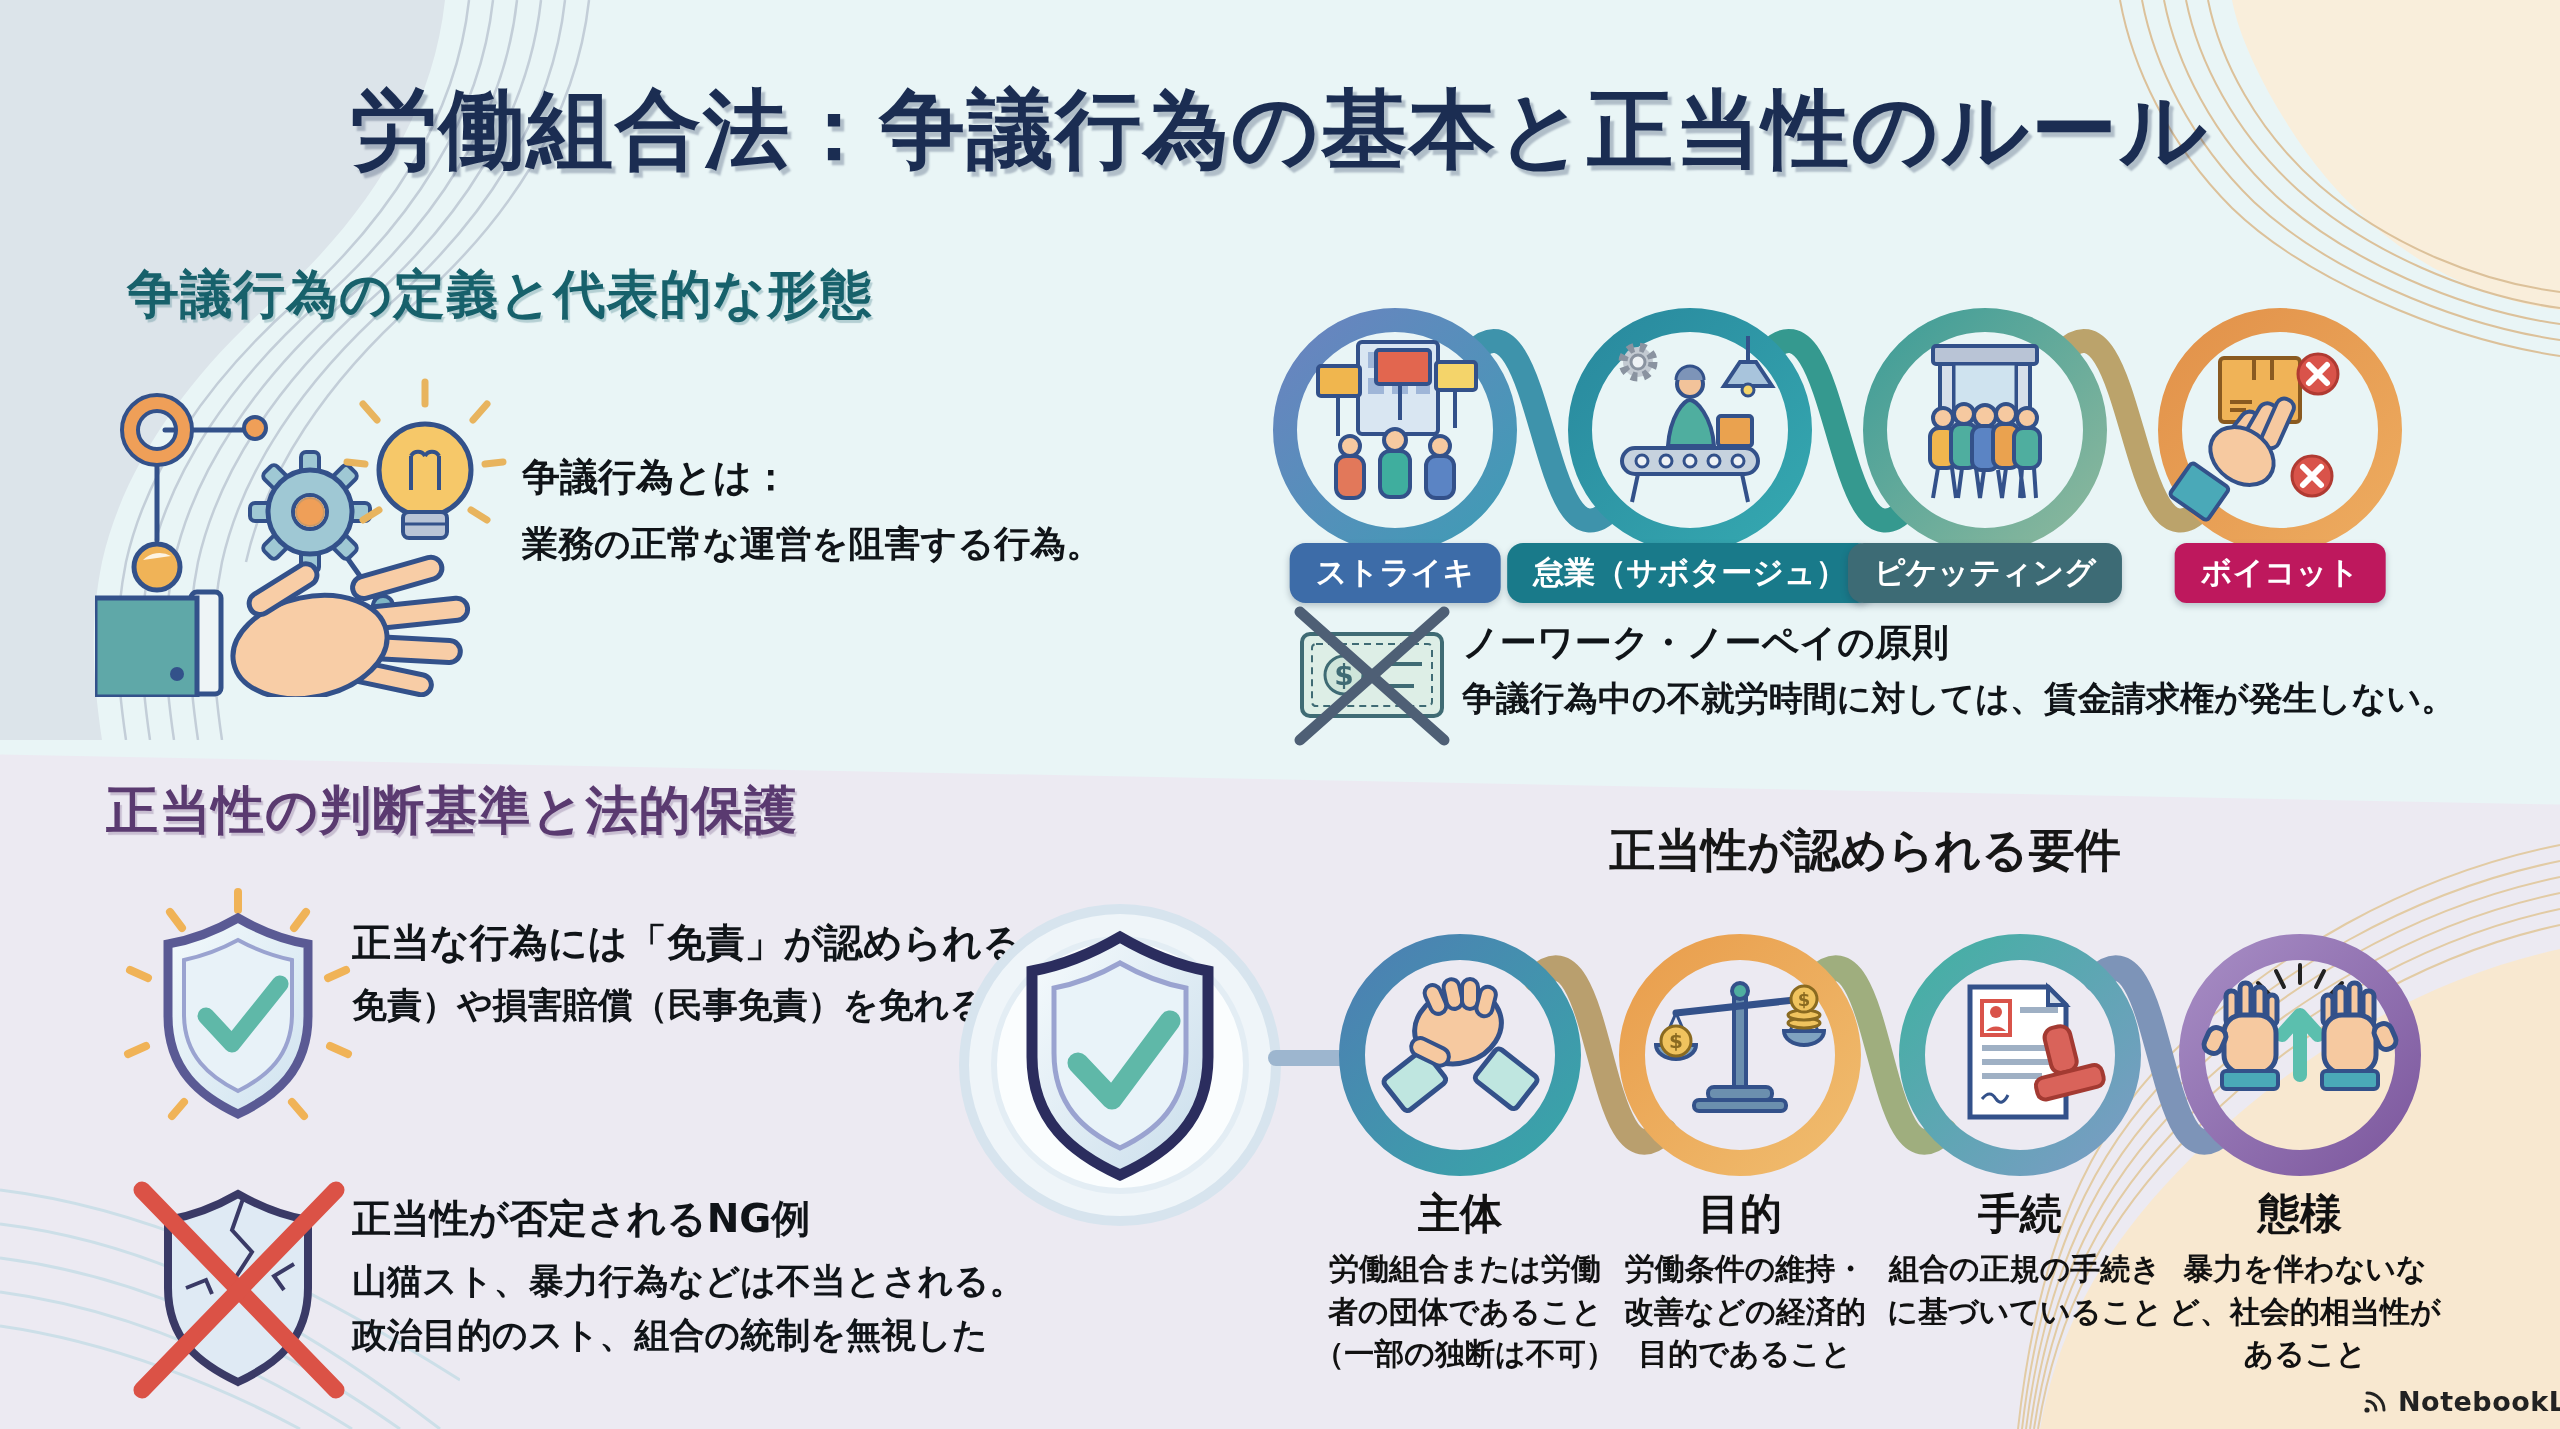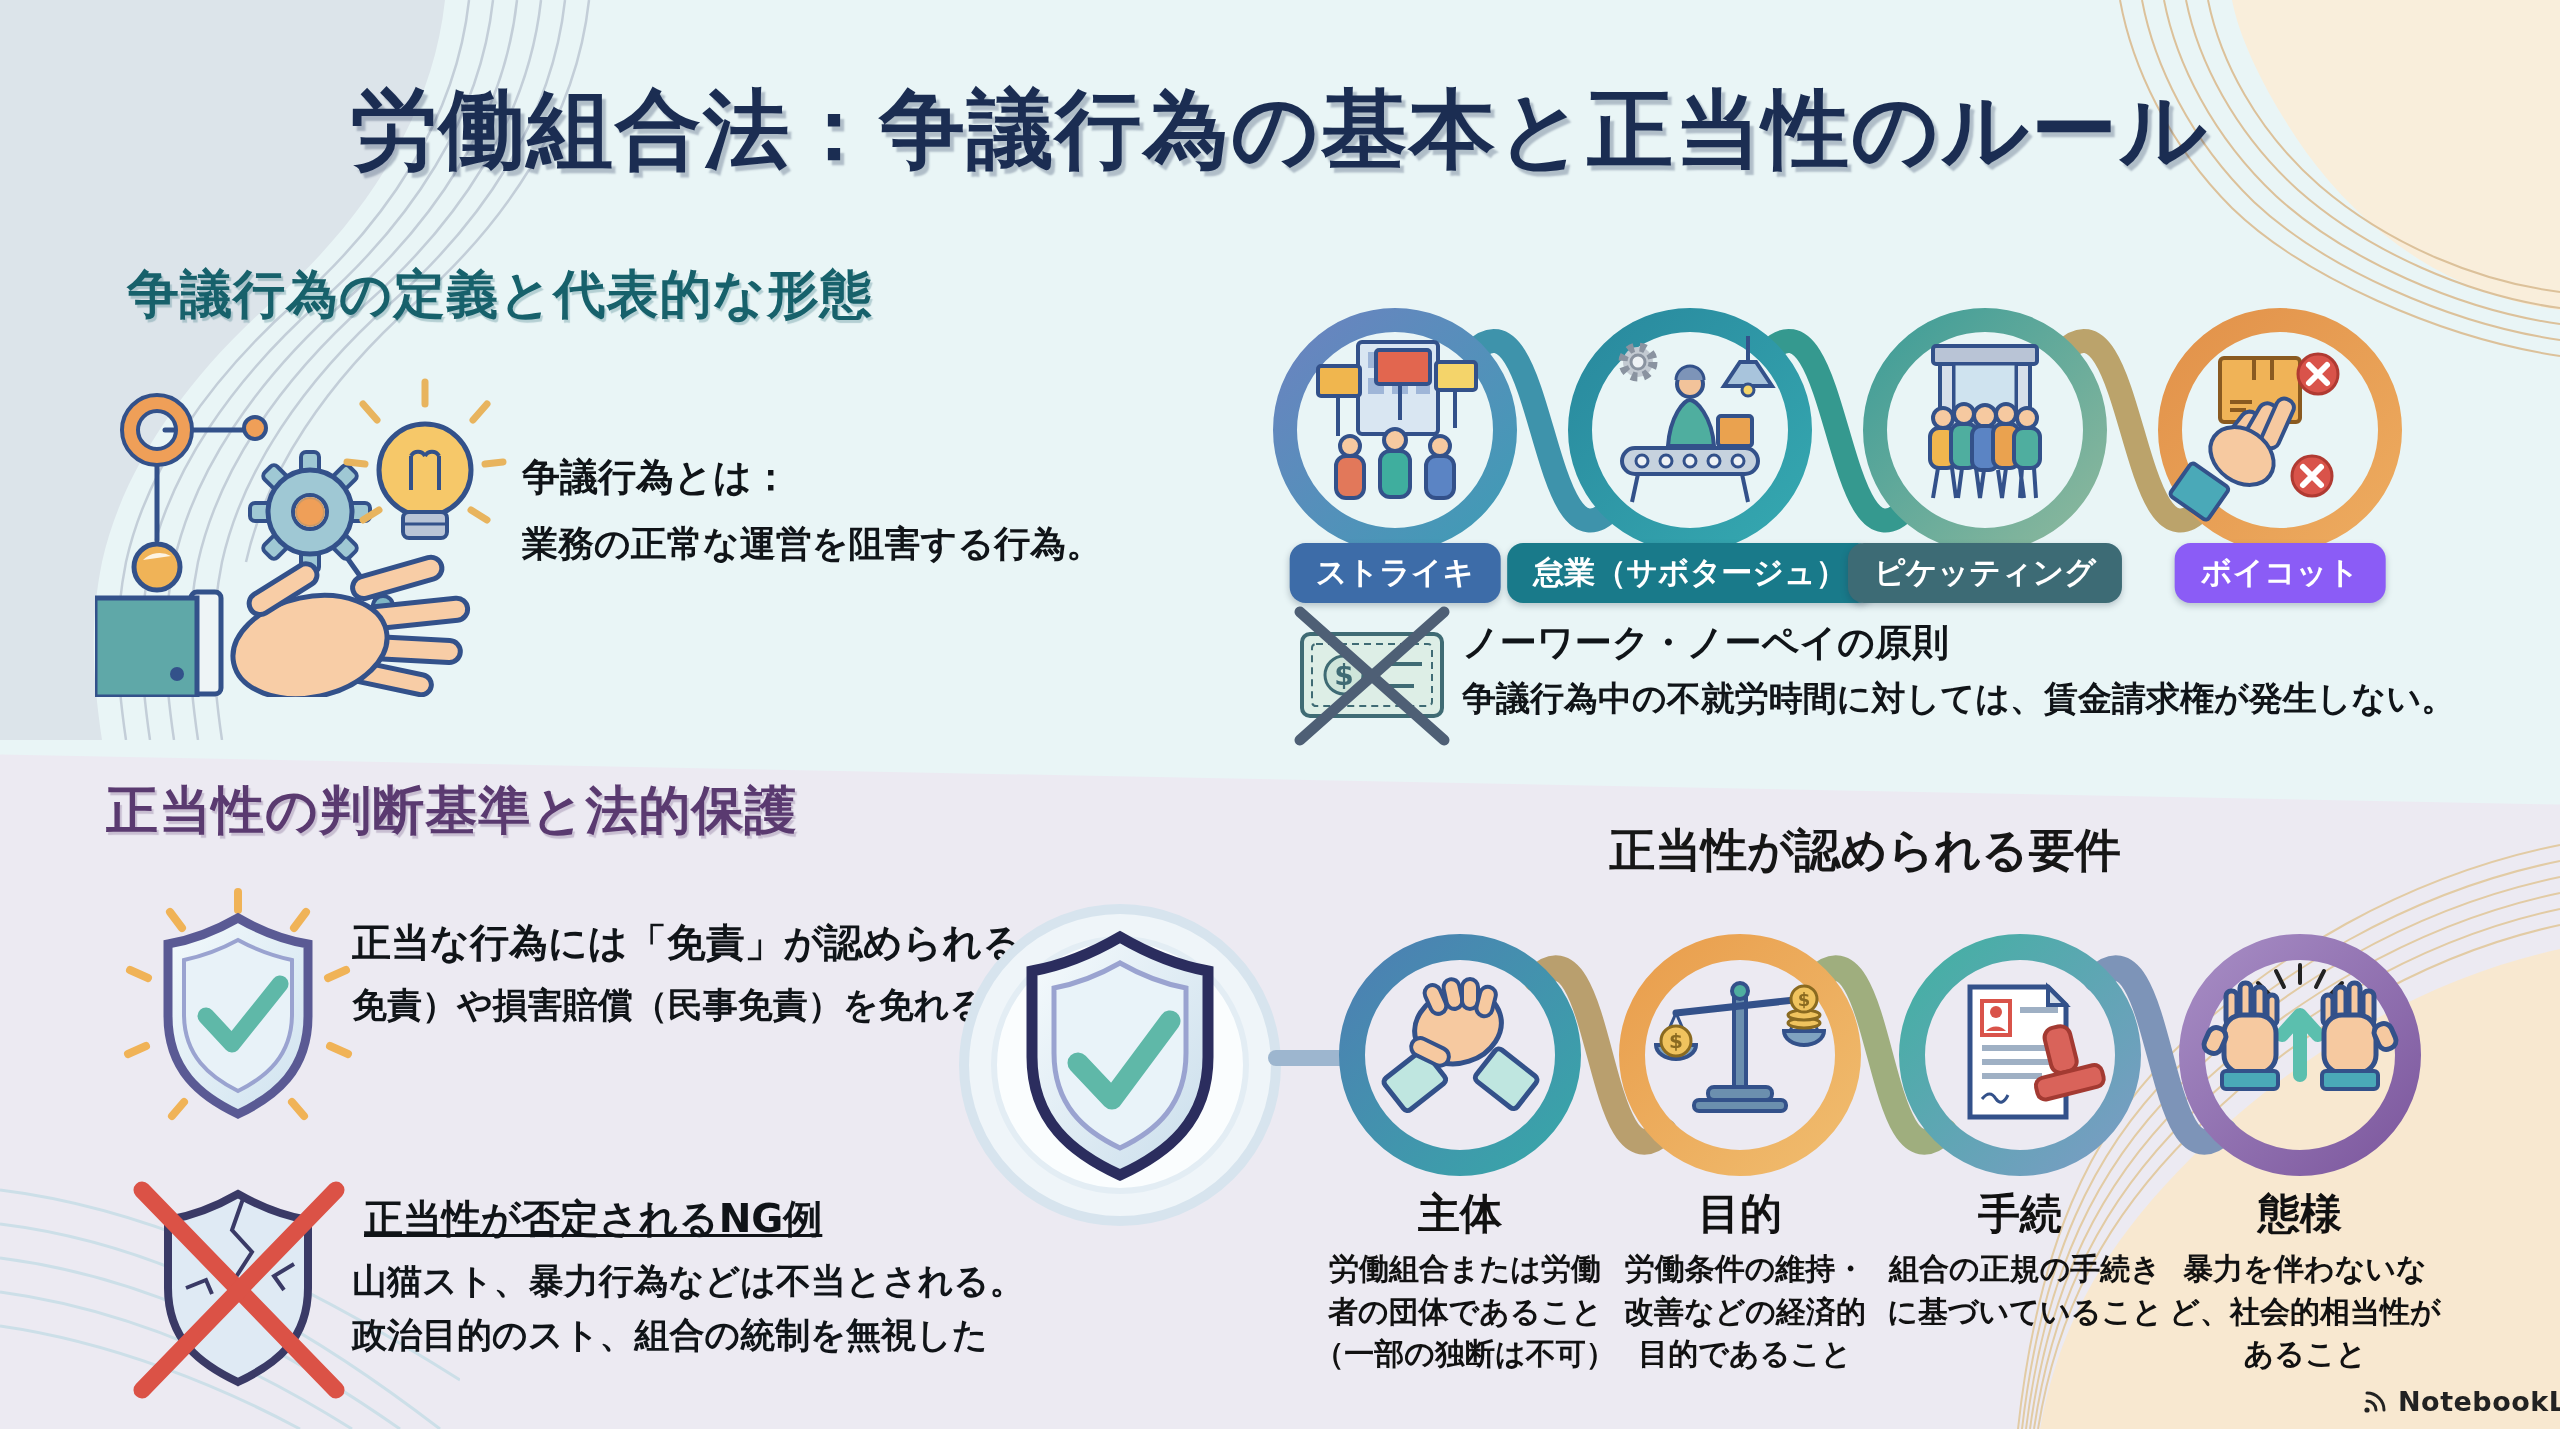--- a/index.html
+++ b/index.html
@@ -33,30 +33,30 @@
   
   .pill{
     top:543px;transform:translateX(-50%);
     color:#fff;font-size:31px;font-weight:900;
     padding:9px 26px;border-radius:16px;white-space:nowrap;
     box-shadow:0 3px 6px rgba(30,50,70,.25);
   }
   #pill-0{left:1395px;background:#3d6ca8;}
   #pill-1{left:1690px;background:#197a8a;}
   #pill-2{left:1985px;background:#3d6b75;}
-  #pill-3{left:2280px;background:#8b5cf6;}
+  #pill-3{left:2280px;background:#be185d;border-radius:12px;}
   
   #nwnp-heading{left:1462px;top:618px;font-size:37px;font-weight:900;color:#101418;}
   #nwnp-body{left:1462px;top:676px;font-size:34px;font-weight:900;color:#101418;}
   
   .block-heading{font-size:39px;font-weight:900;color:#101418;}
   .block-body{font-size:35px;font-weight:900;color:#101418;line-height:1.55;}
   #immunity-heading{left:352px;top:916px;}
   #immunity-body{left:352px;top:978px;}
-  #ng-heading{left:364px;top:1192px;text-decoration:underline;}
+  #ng-heading{left:352px;top:1192px;}
   #ng-body{left:352px;top:1254px;}
   
   .req-title{top:1186px;width:320px;text-align:center;font-size:42px;font-weight:900;color:#111;}
   .req-body{top:1248px;width:330px;text-align:center;font-size:30px;font-weight:900;color:#111;line-height:1.42;}
   #req-t-0,#req-b-0{left:1300px;}
   #req-t-1,#req-b-1{left:1580px;}
   #req-t-2,#req-b-2{left:1860px;}
   #req-t-3,#req-b-3{left:2140px;}
   
   #hub-connector{left:1268px;top:1050px;width:82px;height:16px;border-radius:8px;background:#9db6cf;}

